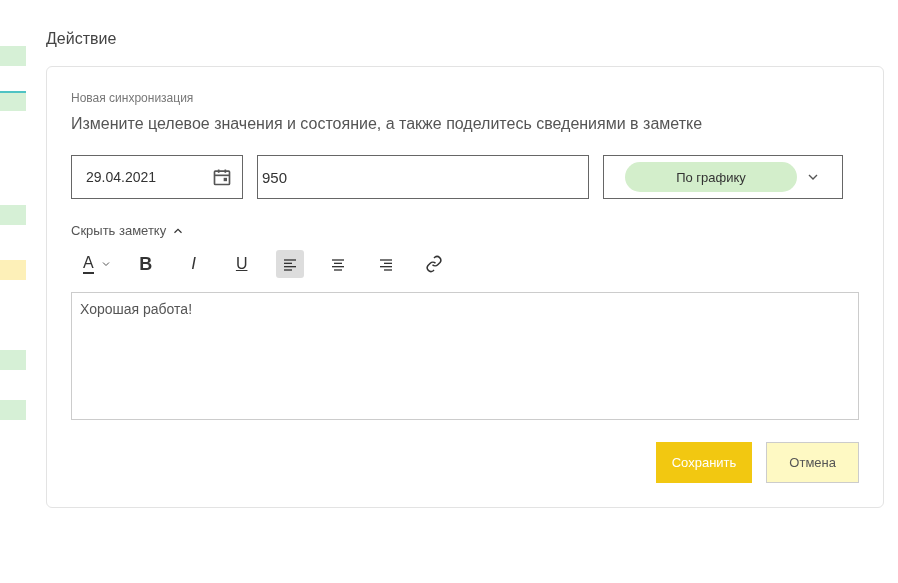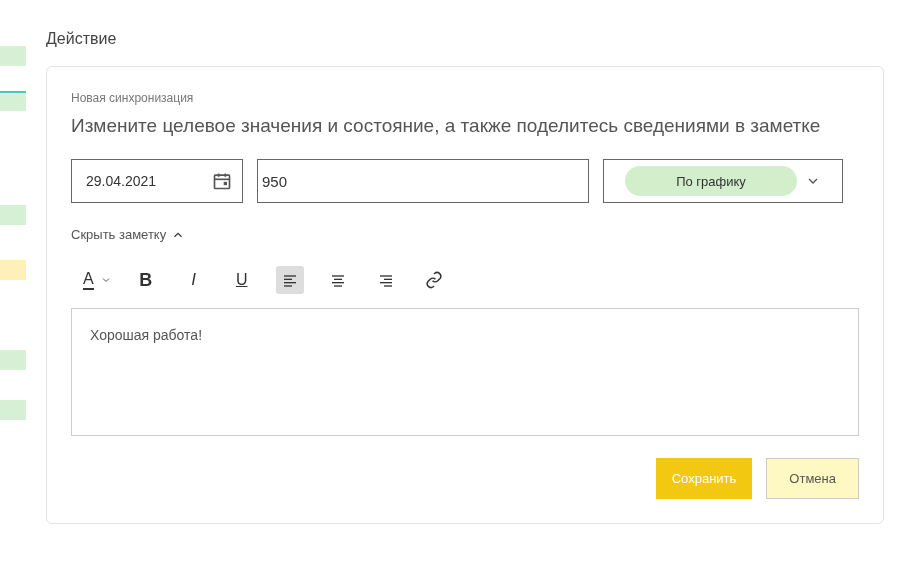--- a/index.html
+++ b/index.html
@@ -49,21 +49,21 @@
       border-radius: 6px;
       padding: 24px 24px 24px 24px;
       width: 838px;
     }
     .sync-label {
       font-size: 12px;
       color: #777;
       margin-bottom: 10px;
     }
     .sync-desc {
-      font-size: 19px;
+      font-size: 16px;
       color: #555;
       margin-bottom: 22px;
     }
     .row {
       display: flex;
       gap: 14px;
       margin-bottom: 24px;
     }
     .date-input {
       width: 172px;
@@ -106,21 +106,21 @@
       justify-content: center;
       font-size: 13px;
       color: #333;
     }
     .toggle-note {
       display: flex;
       align-items: center;
       gap: 4px;
       font-size: 13px;
       color: #555;
-      margin-bottom: 24px;
+      margin-bottom: 12px;
       cursor: pointer;
     }
     .toolbar {
       display: flex;
       align-items: center;
       gap: 20px;
       padding: 0 12px 14px 12px;
     }
     .tool-btn {
       width: 28px;
@@ -139,21 +139,21 @@
     }
     .tool-a-letter {
       font-size: 16px;
       border-bottom: 2px solid #333;
       padding-bottom: 1px;
       line-height: 1;
     }
     .textarea {
       border: 1px solid #ccc;
       height: 128px;
-      padding: 18px;
+      padding: 8px;
       font-size: 14px;
       color: #555;
       margin-bottom: 22px;
       outline: none;
     }
     .buttons { display: flex; gap: 14px; justify-content: flex-end; }
     .btn-save {
       background: #f2c811;
       color: #fff;
       border: none;

